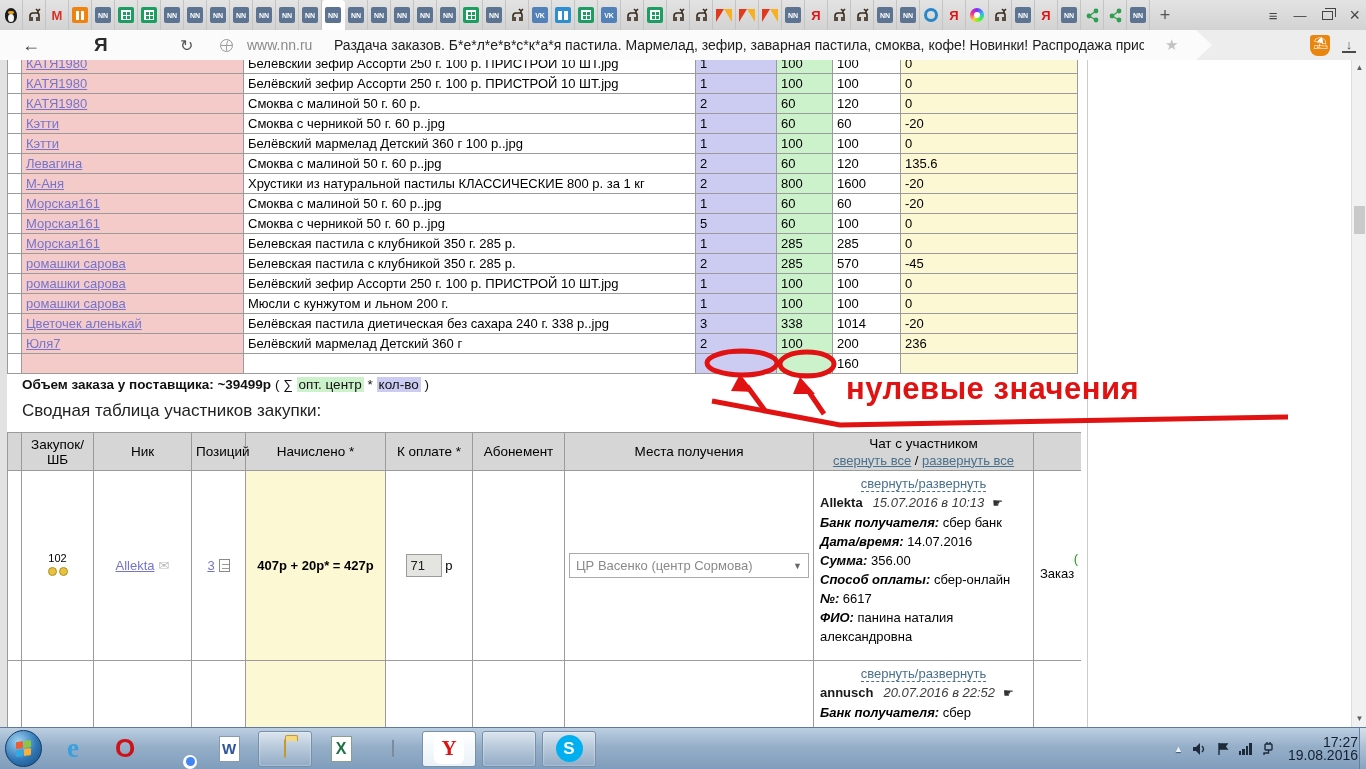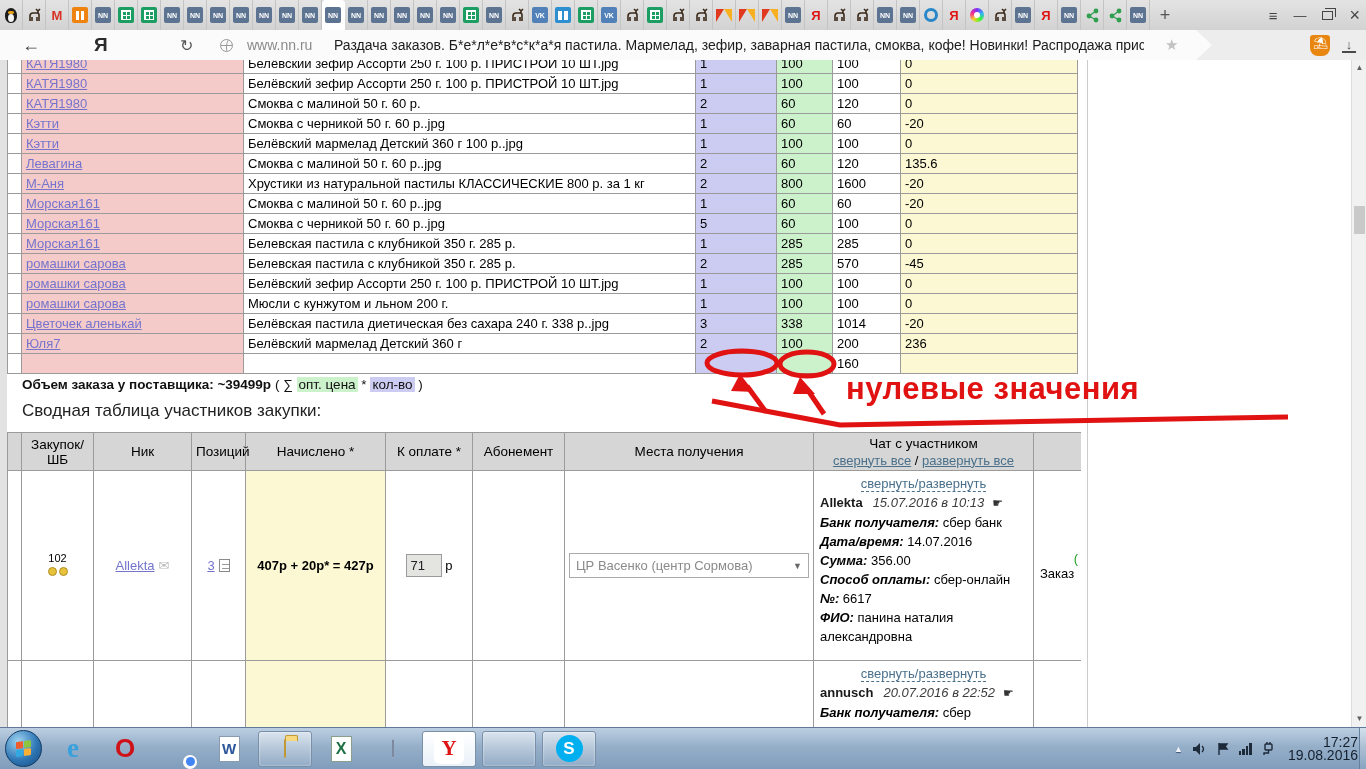--- a/index.html
+++ b/index.html
@@ -672,21 +672,21 @@
             <td class="c-price"></td>
             <td>160</td>
             <td class="c-extra"></td>
           </tr>
         </tbody>
     </table>
 
     <div class="summary">
       <b>Объем заказа у поставщика: ~39499р</b>
       <span>( ∑</span>
-      <span class="hl-green">опт. цена</span>
+      <span class="hl-green">опт. центр</span>
       <span>*</span>
       <span class="hl-lav">кол-во</span>
       <span>)</span>
     </div>
 
     <div class="heading2">Сводная таблица участников закупки:</div>
 
     <div class="pwrap">
     <table class="participants" style="position:static; width:1146px;">
       <colgroup>

